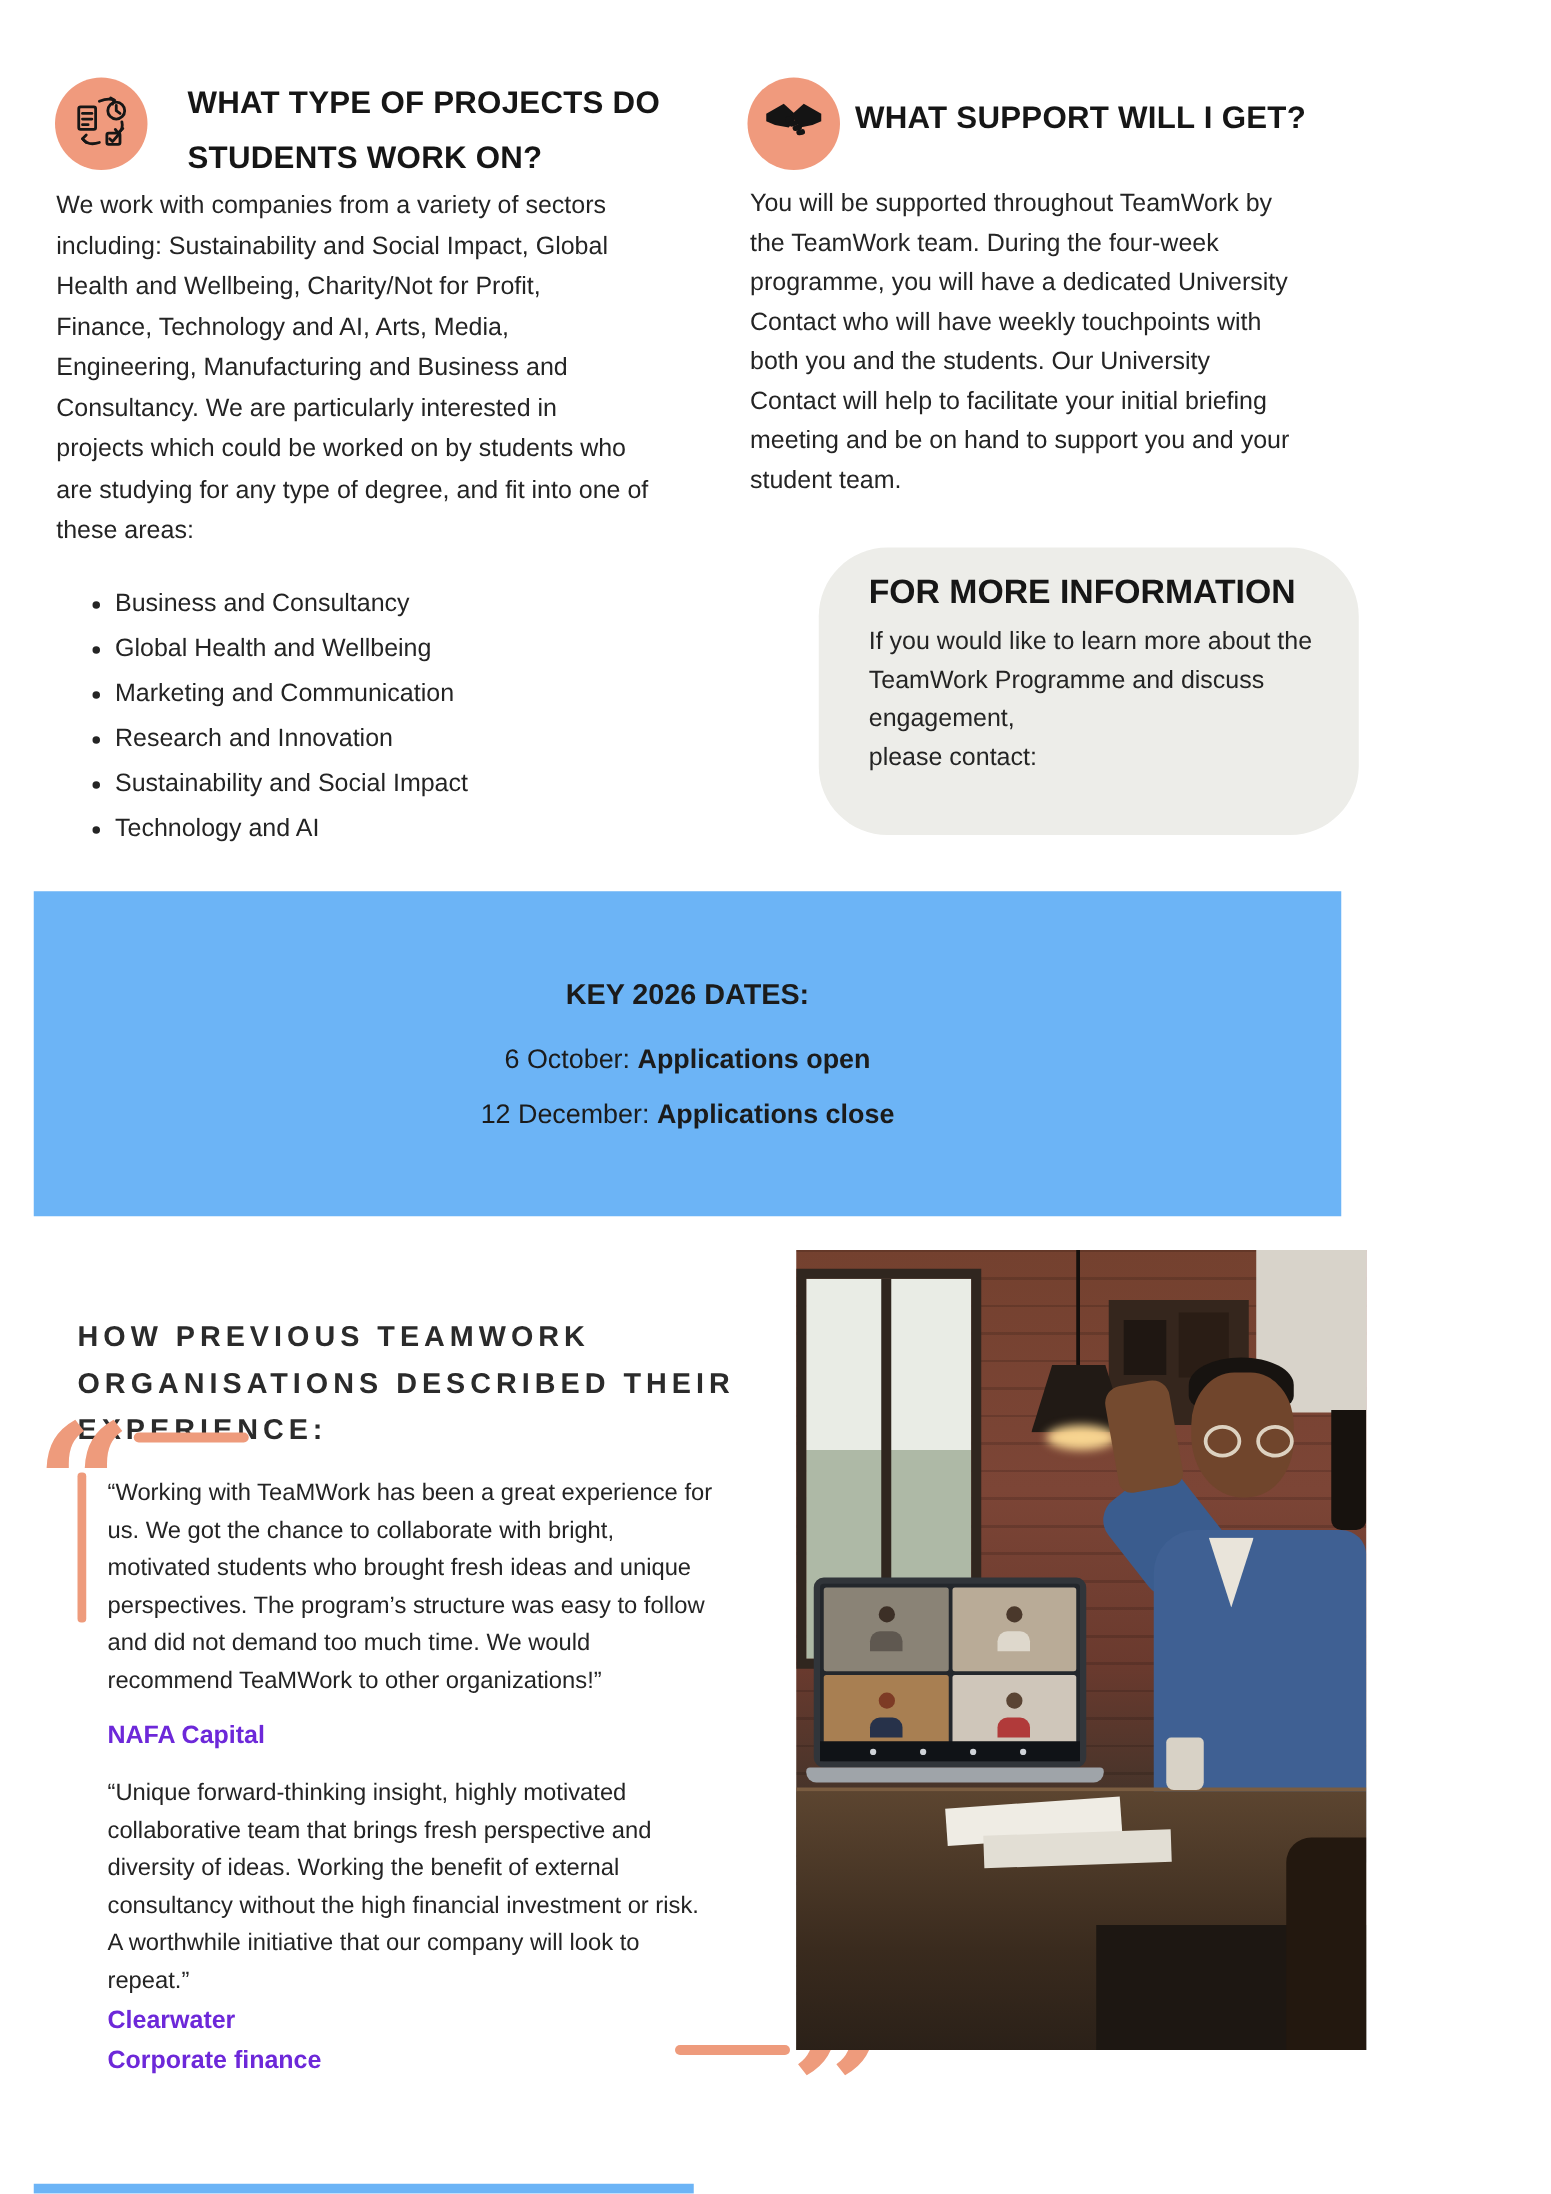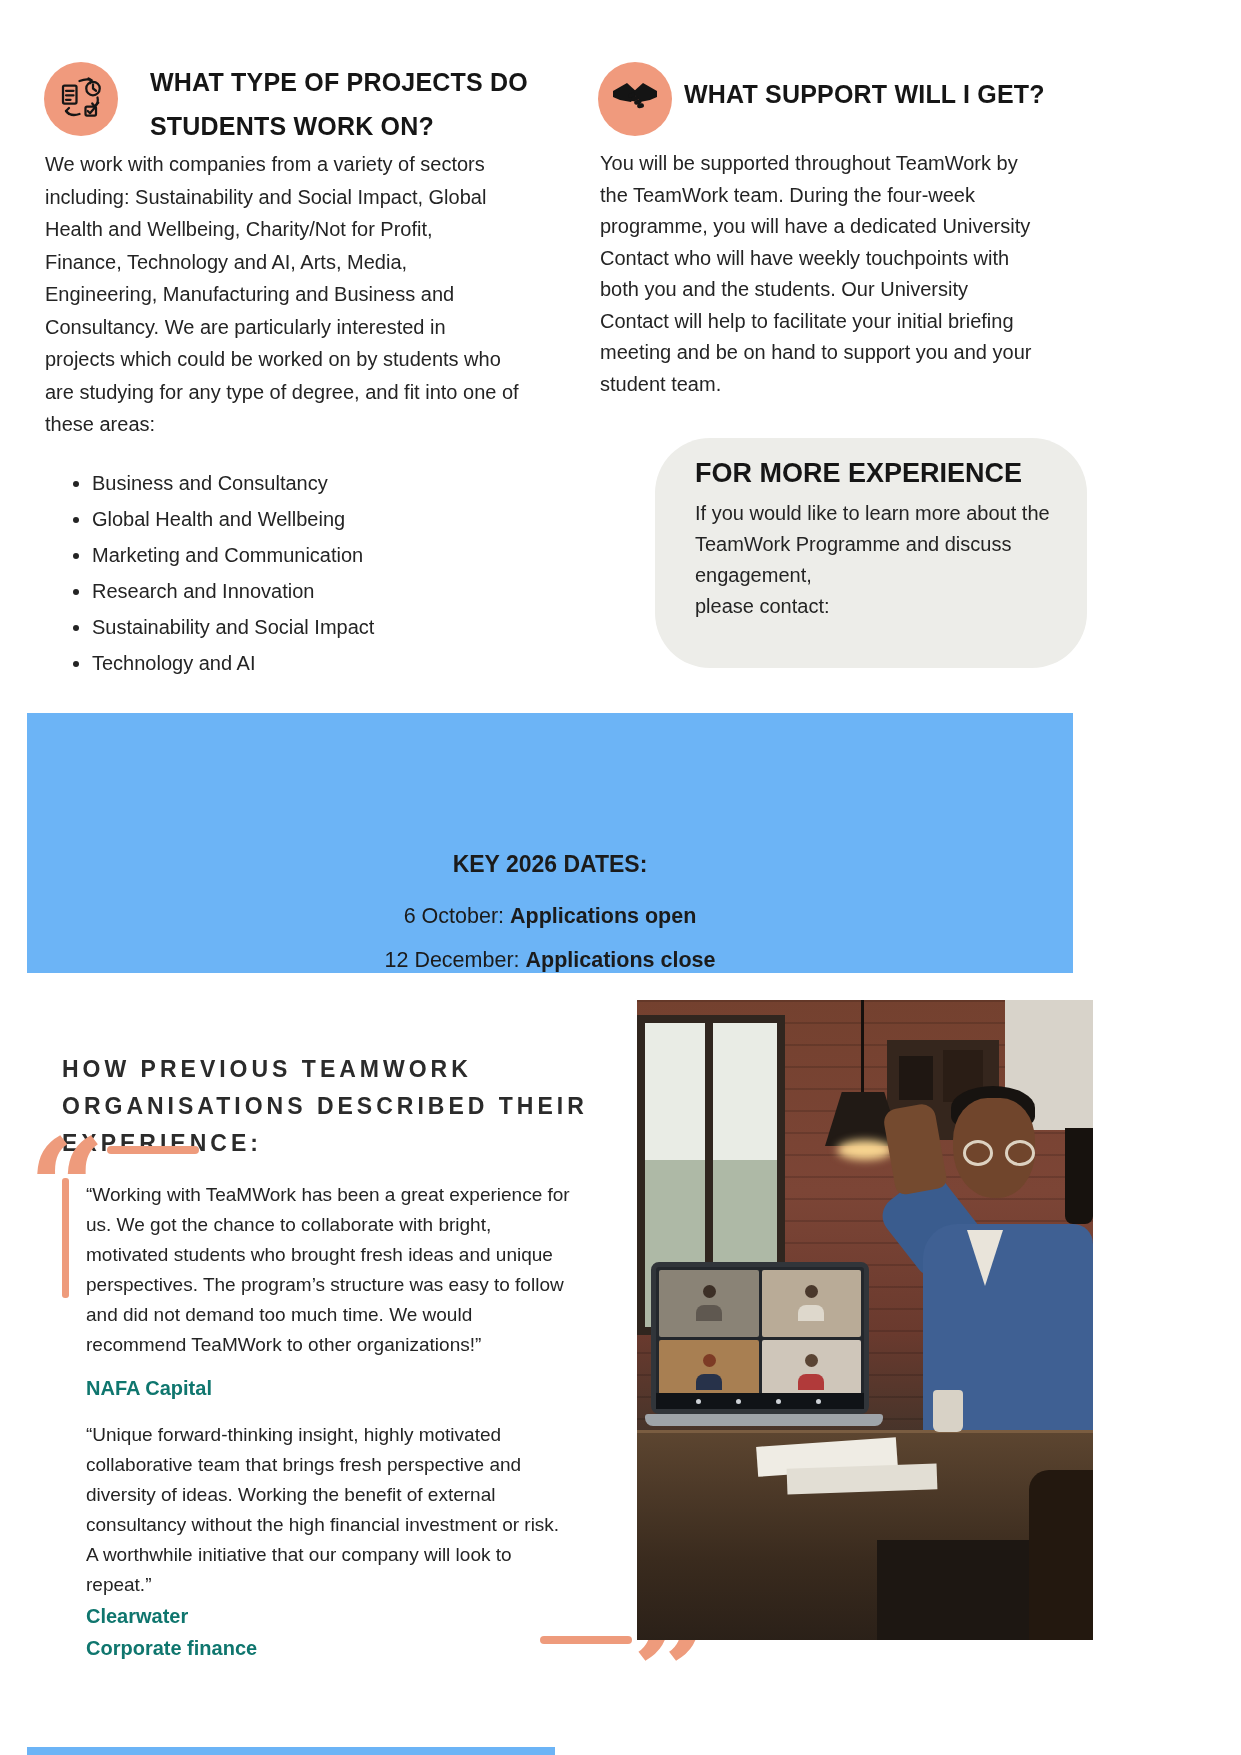--- a/index.html
+++ b/index.html
@@ -21,28 +21,28 @@
   .bullets{margin:0;padding:0 0 0 40px;font-size:20px;color:#242424;}
   .bullets li{margin-bottom:13px;line-height:23px;}
 
   
   .info-box{background:#EDEDE9;border-radius:55px;}
   .info-title{font-size:27px;font-weight:700;color:#161616;}
   .info-body{font-size:20px;line-height:31px;color:#242424;}
 
   
   .banner{background:#6CB4F6;display:flex;flex-direction:column;align-items:center;
-          justify-content:flex-end;gap:19px;text-align:center;color:#1b1b1b;}
+          justify-content:center;gap:19px;text-align:center;color:#1b1b1b;}
   .banner-title{font-size:23px;font-weight:700;margin-bottom:7px;}
   .banner-line{font-size:21.5px;}
   .banner-line b{font-weight:700;}
 
   
   .quote-text{font-size:19px;line-height:30px;color:#242424;}
-  .attr{font-size:20px;font-weight:700;line-height:32px;color:#0f766e;}
+  .attr{font-size:20px;font-weight:700;line-height:32px;color:#6d28d9;}
   .quote-glyph{font-family:"DejaVu Serif", serif;font-weight:700;font-size:135px;
                line-height:0.9;color:#EE9B7C;}
   .salmon-hline{background:#EE9B7C;height:8px;border-radius:4px;}
   .salmon-vbar{background:#EE9B7C;width:7px;border-radius:3px;}
 
   
   .photo{width:456px;height:640px;overflow:hidden;background:
      linear-gradient(180deg,#74412f 0%,#7c4536 30%,#6a3a2e 52%,#46342a 68%,#2e241c 100%);}
   .photo .brickrows{position:absolute;inset:0;background:
      repeating-linear-gradient(180deg, rgba(0,0,0,.14) 0 2px, transparent 2px 22px);}
@@ -159,21 +159,21 @@
 programme, you will have a dedicated University
 Contact who will have weekly touchpoints with
 both you and the students. Our University
 Contact will help to facilitate your initial briefing
 meeting and be on hand to support you and your
 student team.</div>
 
   <div class="abs h-top" style="left:684px;top:72px;width:420px;">WHAT SUPPORT WILL I GET?</div>
 
   <div class="abs info-box" style="left:655px;top:438px;width:432px;height:230px;">
-    <div class="abs info-title" style="left:40px;top:20px;width:380px;">FOR MORE EXPERIENCE</div>
+    <div class="abs info-title" style="left:40px;top:20px;width:380px;">FOR MORE INFORMATION</div>
     <div class="abs info-body pre" style="left:40px;top:60px;width:380px;">If you would like to learn more about the
 TeamWork Programme and discuss engagement,
 please contact:</div>
   </div>
 
   <div class="abs banner" style="left:27px;top:713px;width:1046px;height:260px;">
     <div class="banner-title">KEY 2026 DATES:</div>
     <div class="banner-line"><span>6 October: </span><b>Applications open</b></div>
     <div class="banner-line"><span>12 December: </span><b>Applications close</b></div>
   </div>

